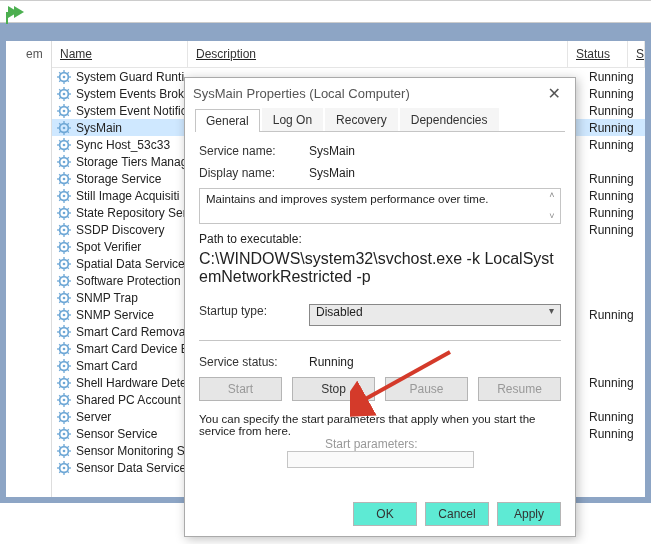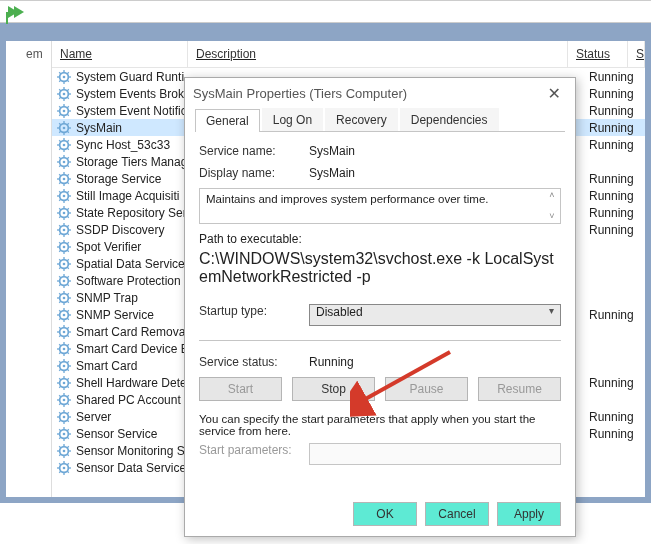--- a/index.html
+++ b/index.html
@@ -40,21 +40,21 @@
   .desc-box .scroll-arrow { position: absolute; right: 2px; width: 12px; text-align: center; color: #888; font-size: 9px; line-height: 9px; }
   .desc-box .up { top: 2px; } .desc-box .down { bottom: 2px; }
   .path { font-size: 16px; margin: 4px 0 18px; word-break: break-all; }
   .select { flex: 1; height: 22px; border: 1px solid #888; background: #eaeaea; display: flex; align-items: flex-start; padding: 0 6px; position: relative; cursor: pointer; }
   .select .chev { position: absolute; right: 6px; font-size: 10px; color: #555; }
   hr.sep { border: none; border-top: 1px solid #c5c5c5; margin: 14px 0; }
   .btn-row { display: flex; gap: 10px; margin-top: 8px; }
   .btn-row button, .bottom-btns button { flex: 1; height: 24px; background: #e6e6e6; border: 1px solid #b5b5b5; color: #333; cursor: pointer; font-family: inherit; font-size: 12px; }
   .btn-row button:disabled { color: #999; cursor: default; }
   .note { margin-top: 12px; font-size: 11.5px; }
-  .param-row { display: flex; margin-top: 6px; }
+  .param-row { display: flex; align-items: center; margin-top: 0; flex-direction: column; }
   .param-row label { width: 110px; color: #999; }
   .param-row input { flex: 1; height: 22px; border: 1px solid #c5c5c5; padding: 0 4px; font-family: inherit; }
   .bottom-btns { position: absolute; bottom: 10px; right: 14px; display: flex; gap: 8px; }
   .bottom-btns button { width: 64px; flex: none; background: #5eead4; }
 
   
   .arrow { position: absolute; left: 350px; top: 346px; width: 110px; height: 70px; pointer-events: none; }
 </style>
 </head>
 <body>
@@ -563,21 +563,21 @@
               <span class="nm">Sensor Data Service</span>
               <span class="st"></span>
             </div>
           </div>
       </div>
     </div>
   </div>
 
   <div class="dialog">
     <div class="dlg-title">
-      <span>SysMain Properties (Tiers Computer)</span>
+      <span>SysMain Properties (Local Computer)</span>
       <span class="dlg-close">✕</span>
     </div>
     <div class="tabs">
       <div class="tab active">General</div>
       <div class="tab">Log On</div>
       <div class="tab">Recovery</div>
       <div class="tab">Dependencies</div>
     </div>
     <div class="tab-body">
 

